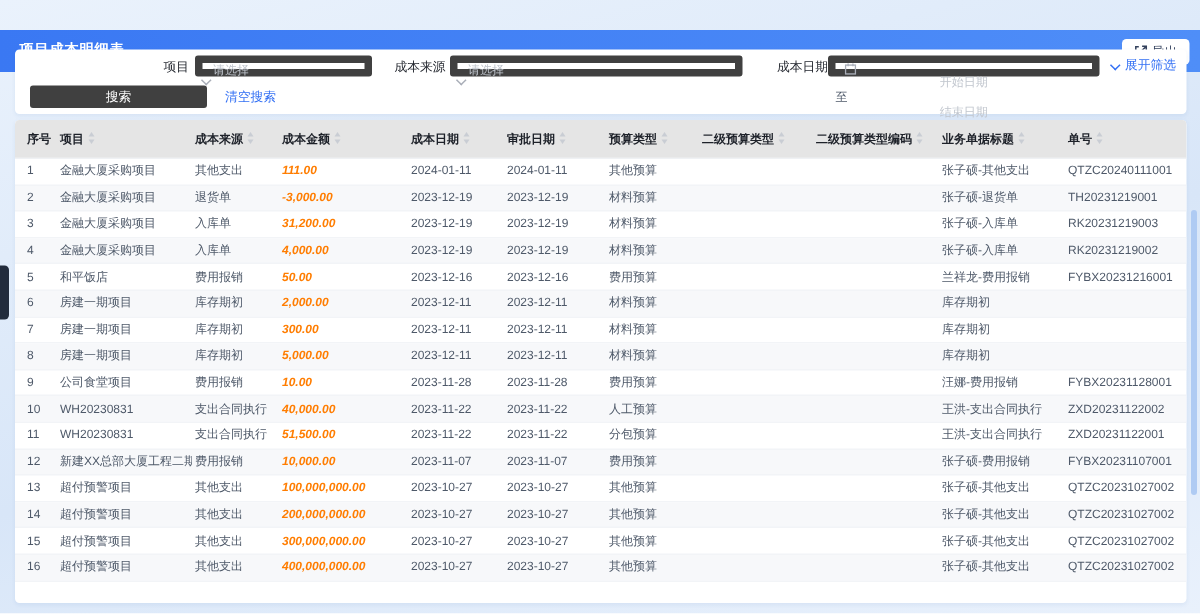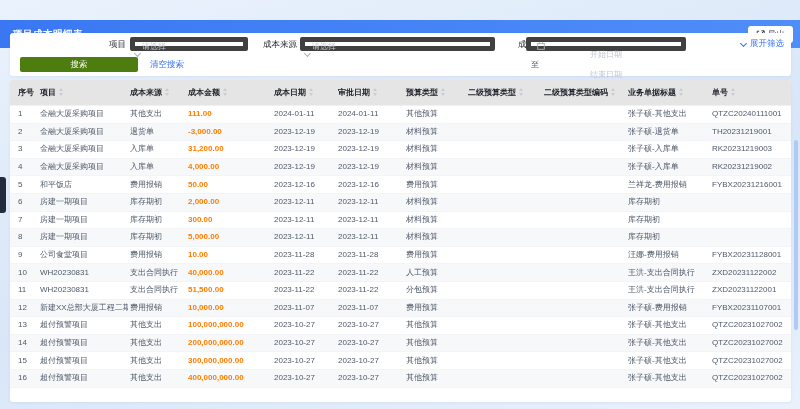--- a/index.html
+++ b/index.html
@@ -23,47 +23,47 @@
   .filter-card{left:10px;top:33px;width:781px;height:43px;}
   .flabel{position:absolute;top:4px;height:14px;line-height:14px;
     font-size:8.5px;color:#1D2129;font-weight:500;}
   .l1{left:78px;width:38px;text-align:right;}
   .l2{left:249px;width:38px;text-align:right;}
   .l3{left:504px;width:38px;text-align:right;}
   .box{position:absolute;top:4px;height:14px;border:5px solid #404040;border-radius:2px;
     background:#fff;display:flex;box-sizing:border-box;flex-direction:column;}
   .s1{left:120px;width:118px;}
   .s2{left:290px;width:195px;}
-  .dr{left:516px;width:160px;}
+  .dr{left:542px;width:181px;}
   .box input{flex:1;min-width:0;border:none;outline:none;background:transparent;
     font-size:8px;color:#4E5969;padding:0 0 0 7px;font-family:inherit;}
   .box input::placeholder{color:#C1C6CE;}
   .dr input{text-align:center;padding:0;}
   .dr .sep{font-size:8px;color:#4E5969;flex:0 0 auto;}
   .cal{flex:0 0 auto;margin-left:6px;}
   .chev{flex:0 0 auto;width:4px;height:4px;border-right:1px solid #A9AEB8;border-bottom:1px solid #A9AEB8;
     transform:rotate(45deg);margin:0 7px 2px 0;}
   .expand{position:absolute;right:7px;top:4px;height:14px;display:flex;align-items:center;gap:4px;
     color:#3370F4;font-size:8.5px;cursor:pointer;text-decoration:none;}
   .expand .chev{border-color:#3370F4;margin:0 0 2px 0;}
   .search{position:absolute;left:10px;top:24px;width:118px;height:15px;border:none;border-radius:2px;
-    background:#4d7c0f;color:#fff;font-size:8.5px;cursor:pointer;font-family:inherit;line-height:15px;padding:0;}
+    background:#404040;color:#fff;font-size:8.5px;cursor:pointer;font-family:inherit;line-height:15px;padding:0;}
   .clear{position:absolute;left:140px;top:24px;height:15px;line-height:15px;
     color:#3370F4;font-size:8.5px;cursor:pointer;text-decoration:none;}
   
   .table-card{left:10px;top:80px;width:781px;height:322px;overflow:hidden;}
   table{width:781px;border-collapse:collapse;table-layout:fixed;}
   th{height:25px;background:#e5e5e5;border-bottom:1px solid #EFF1F4;
     font-size:8px;font-weight:700;color:#1D2129;text-align:left;padding:0 0 0 2px;white-space:nowrap;overflow:hidden;}
   th:first-child,td:first-child{padding-left:8px;}
   tbody tr{height:17.6px;}
   tbody tr:nth-child(even){background:#F7F8FA;}
   td{font-size:8px;color:#4E5969;padding:0 0 0 2px;border-bottom:1px solid #F2F4F7;
     white-space:nowrap;overflow:hidden;line-height:1;}
-  td:nth-child(4){color:var(--amount,#FF7D00);font-weight:700;}
+  td:nth-child(4){color:var(--amount,#FF7D00);font-weight:700;font-style:italic;}
   .sort{display:inline-block;position:relative;width:6px;height:8px;margin-left:3px;vertical-align:-1px;}
   .sort::before,.sort::after{content:"";position:absolute;left:0;
     border-left:2.8px solid transparent;border-right:2.8px solid transparent;}
   .sort::before{top:0;border-bottom:3.4px solid #C9CDD4;}
   .sort::after{bottom:0;border-top:3.4px solid #C9CDD4;}
   
   .drawer-handle{position:absolute;left:0;top:177px;width:6px;height:36px;background:#222C3D;
     border-radius:0 3px 3px 0;cursor:pointer;}
   .scrollbar-thumb{position:absolute;left:794px;top:140px;width:4px;height:190px;
     background:#AFCBF3;border-radius:2px;cursor:pointer;}

